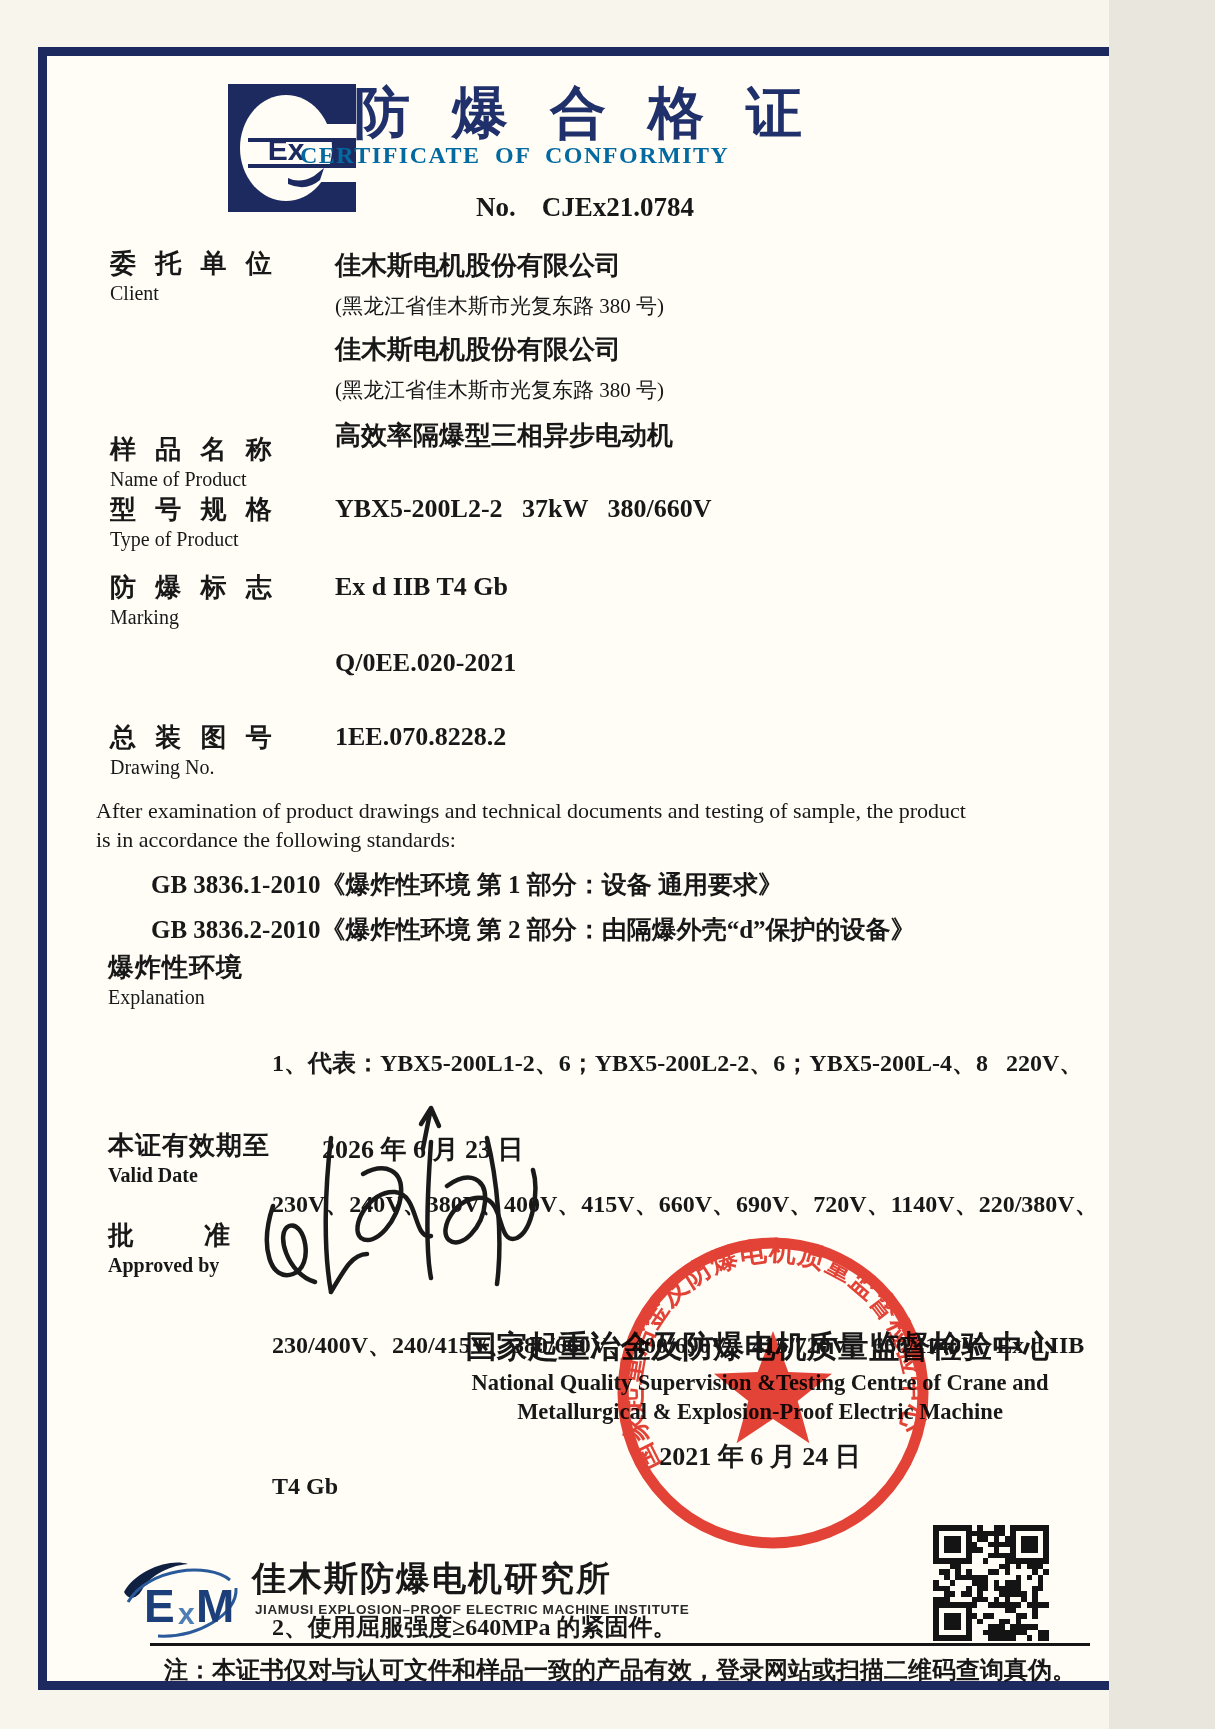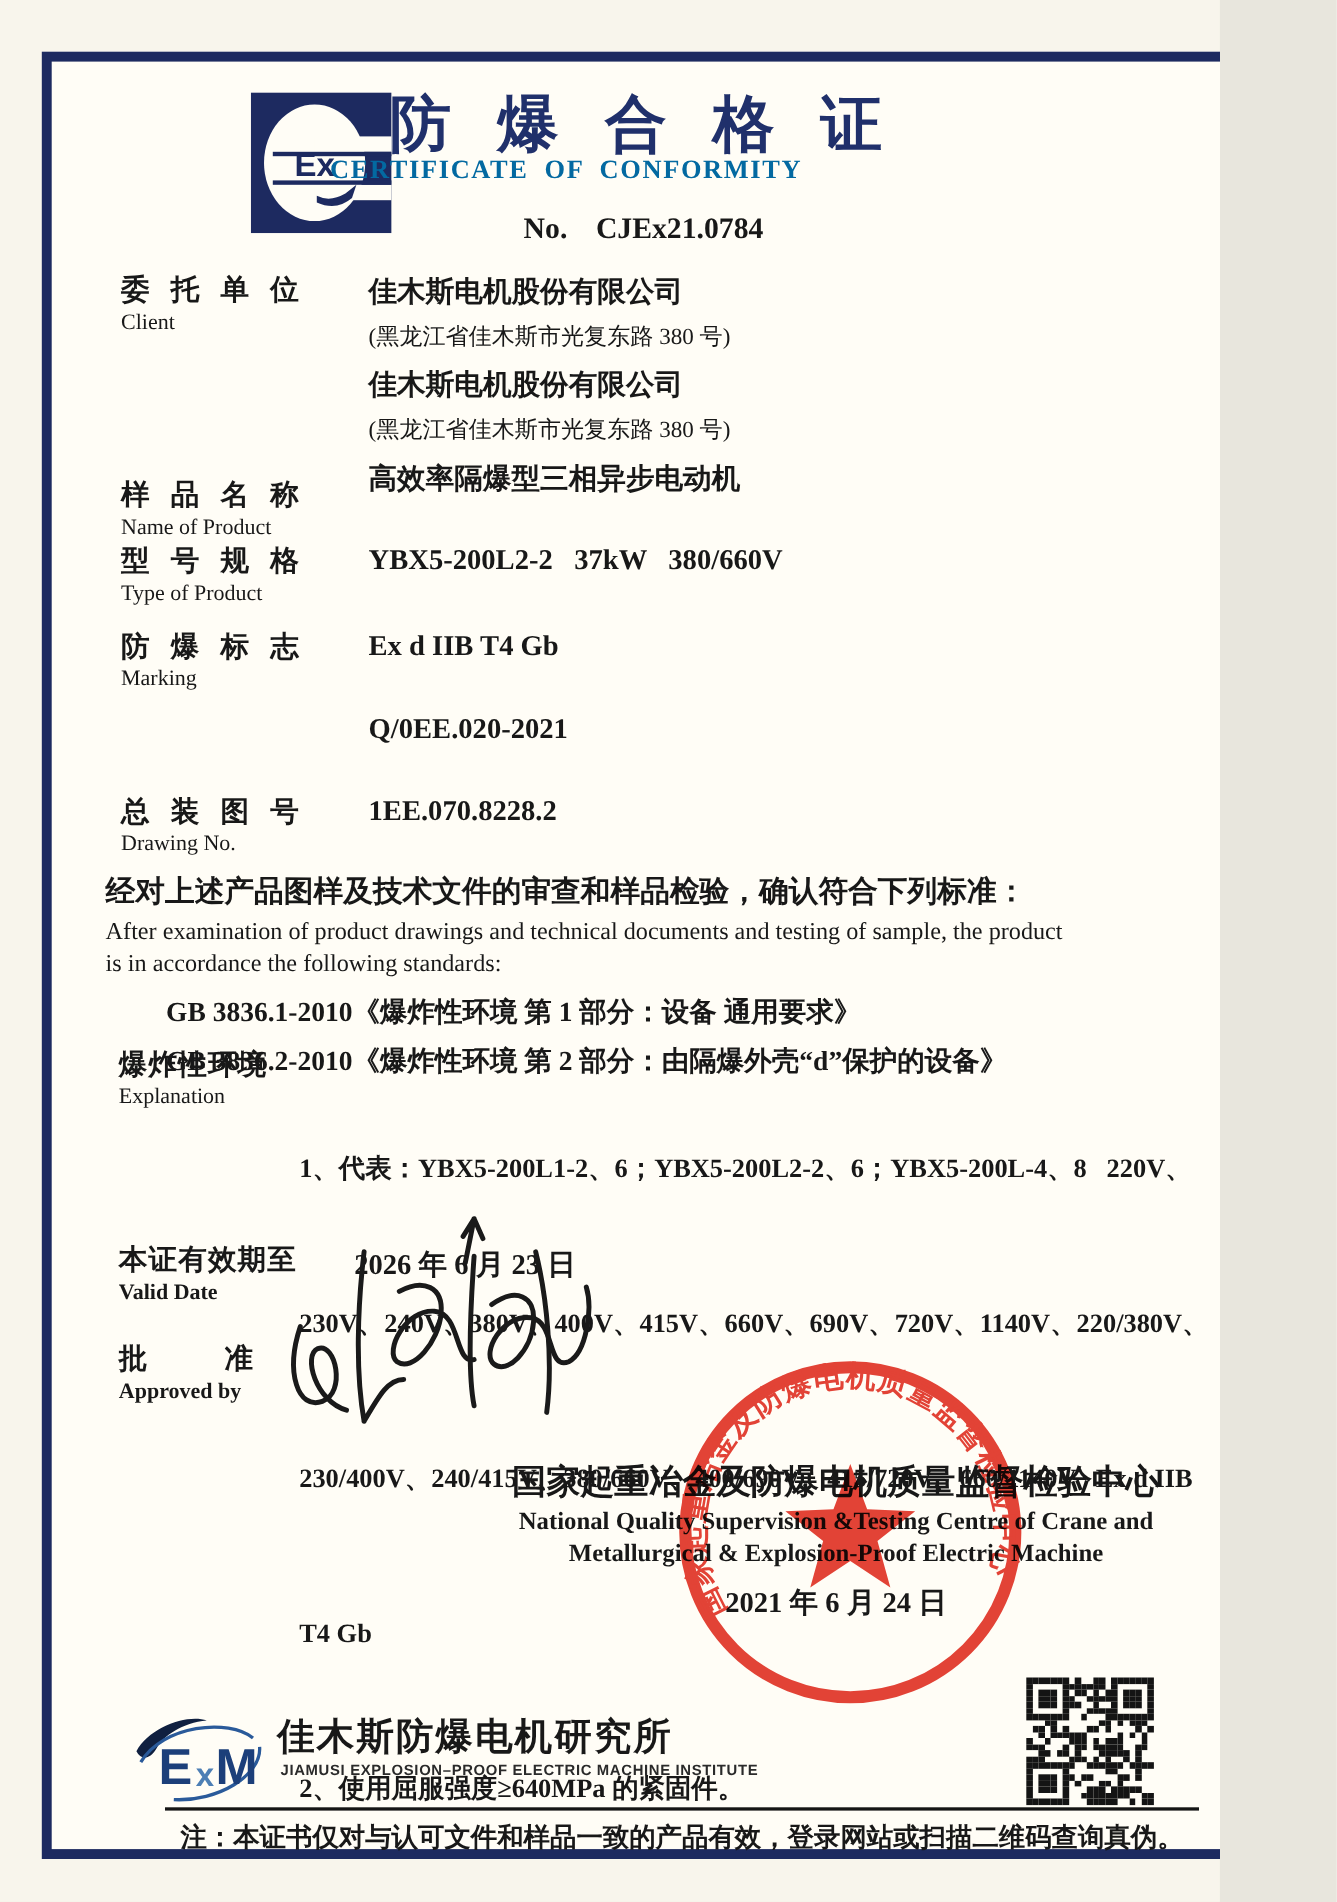--- a/index.html
+++ b/index.html
@@ -121,21 +121,20 @@
 
   <div class="abs fld-label" style="top:720px;">
     <div class="lblcn">总 装 图 号</div>
     <div class="lblen">Drawing No.</div>
   </div>
   <div class="abs fld-value" style="top:722px;">
     <div class="value">1EE.070.8228.2</div>
   </div>
 
   <div class="abs" style="left:96px;top:792px;width:1005px;">
-    <div class="stmt-cn">经对上述产品图样及技术文件的审查和样品检验，确认符合下列标准：</div>
     <div class="stmt-en">
       <div>After examination of product drawings and technical documents and testing of sample, the product</div>
       <div>is in accordance the following standards:</div>
     </div>
     <div class="standards">
       <div>GB 3836.1-2010《爆炸性环境 第 1 部分：设备 通用要求》</div>
       <div>GB 3836.2-2010《爆炸性环境 第 2 部分：由隔爆外壳“d”保护的设备》</div>
     </div>
   </div>
 

